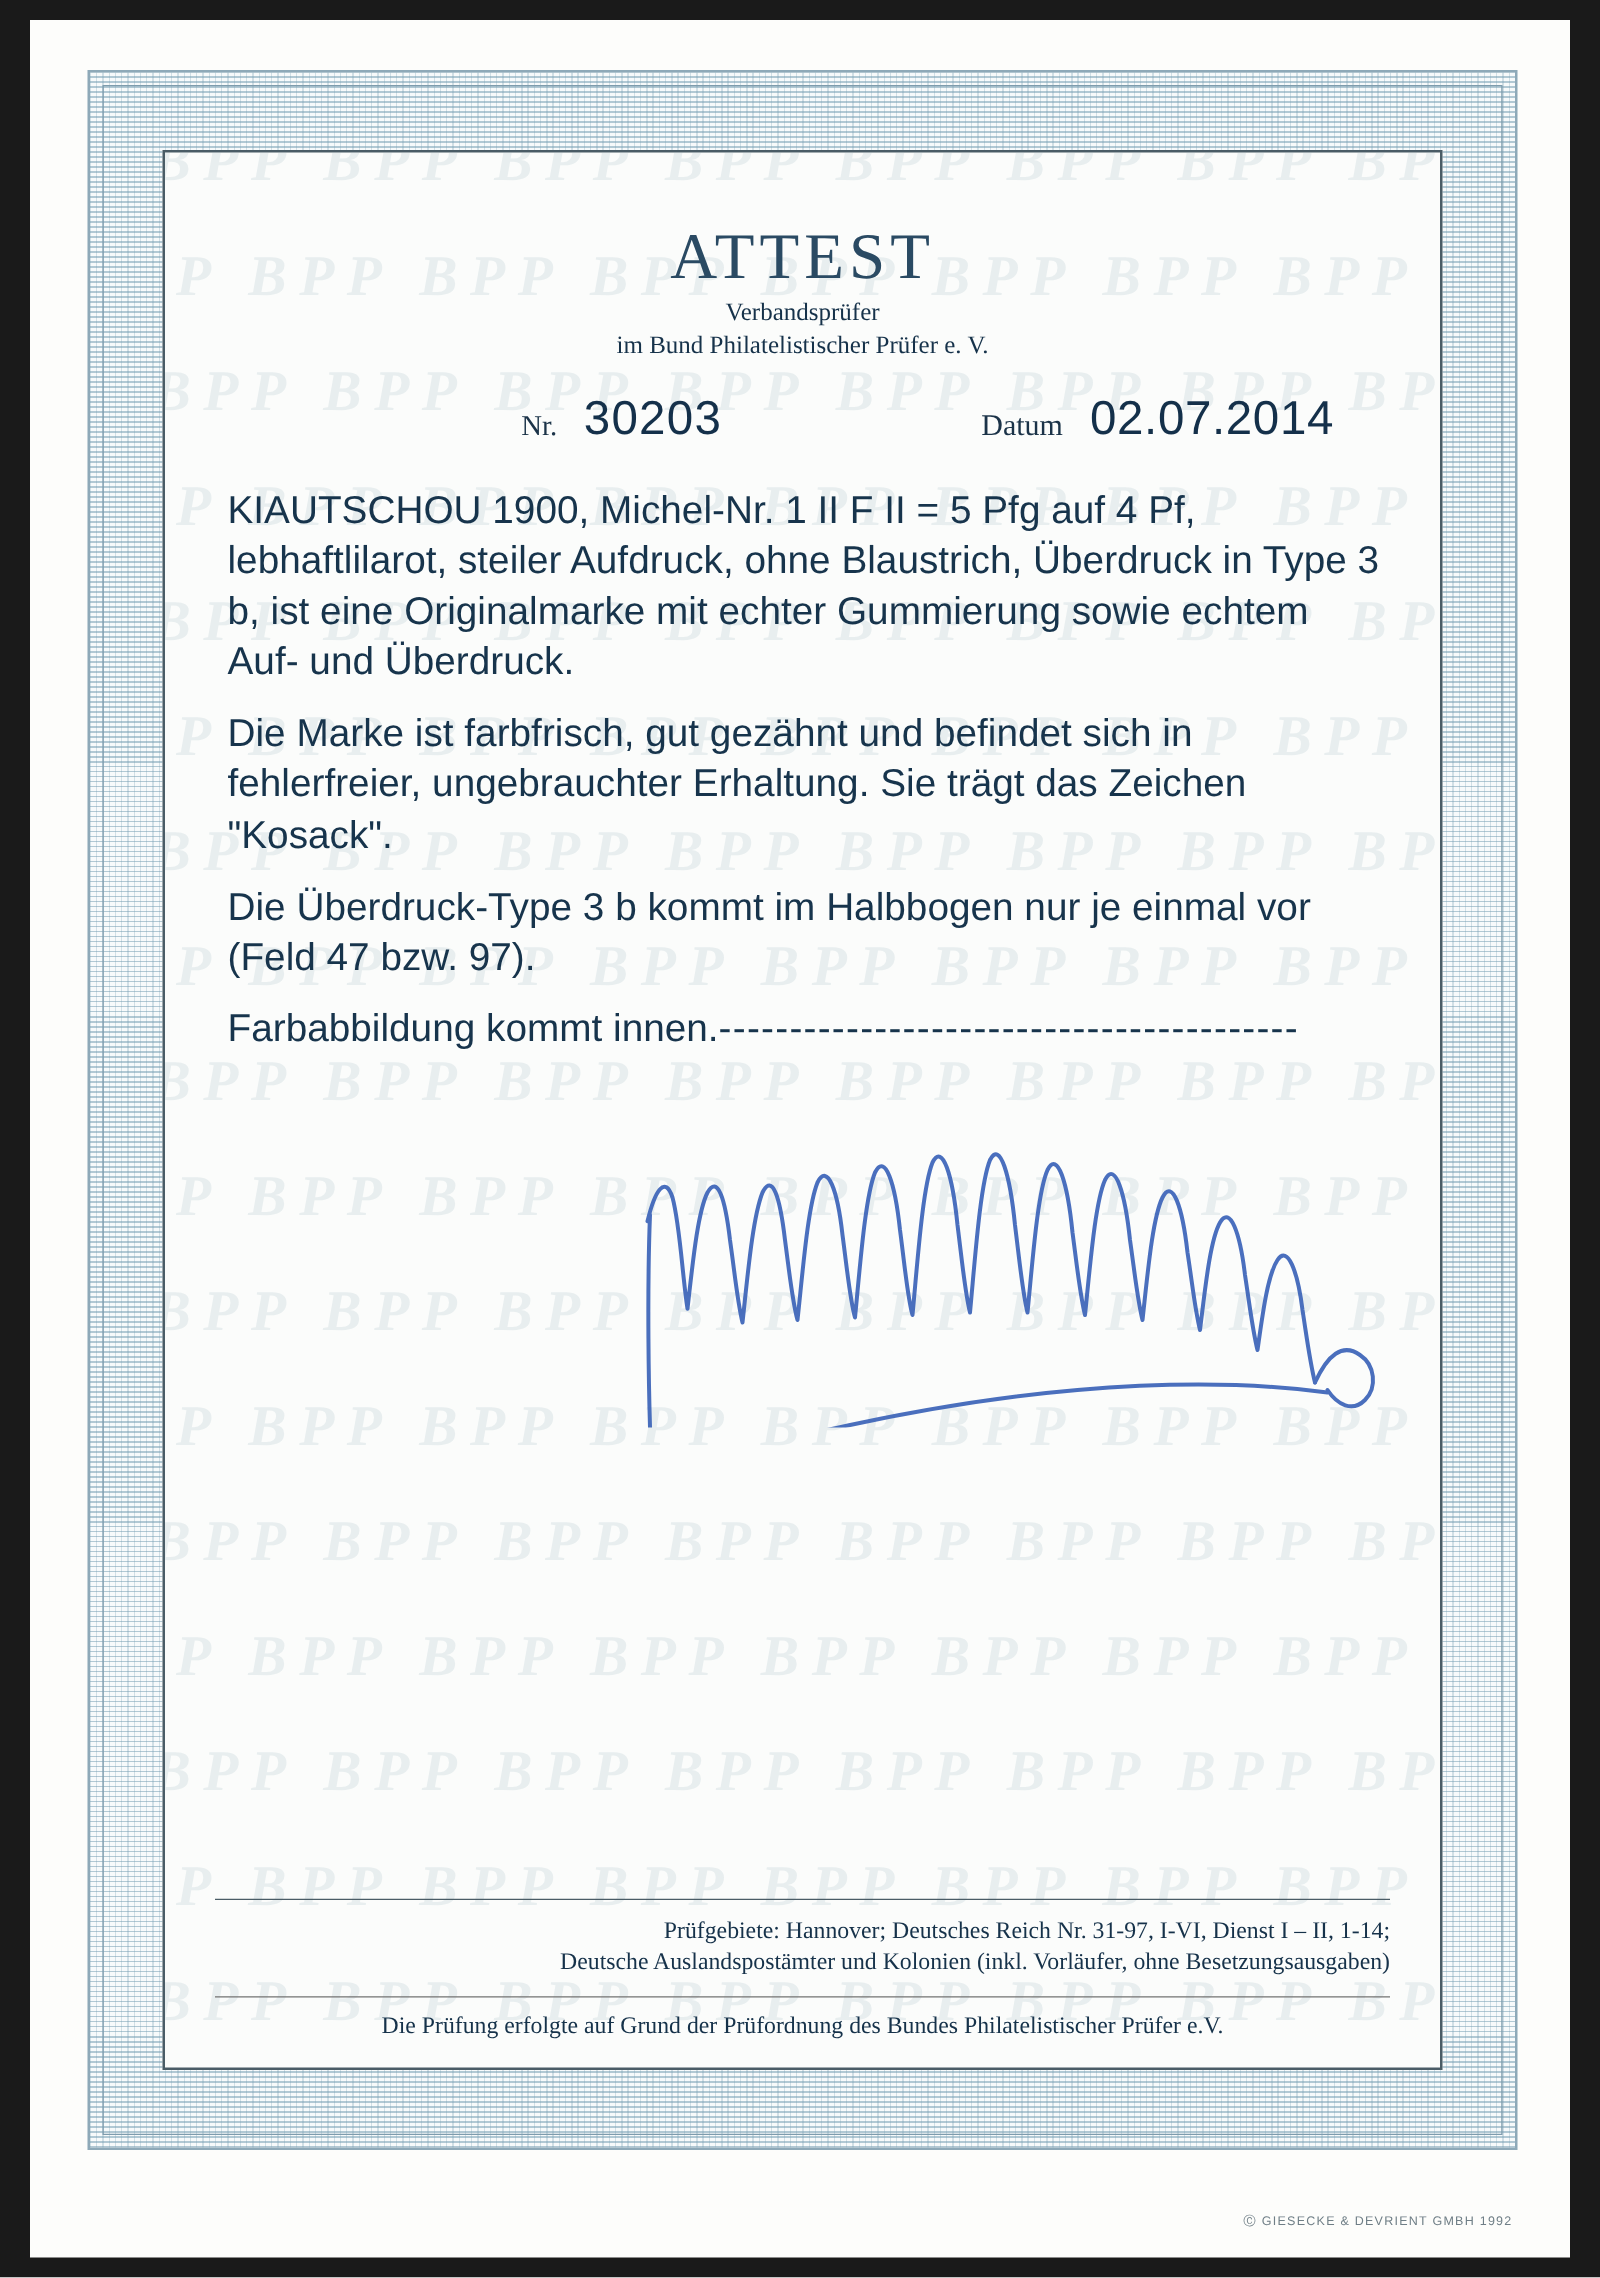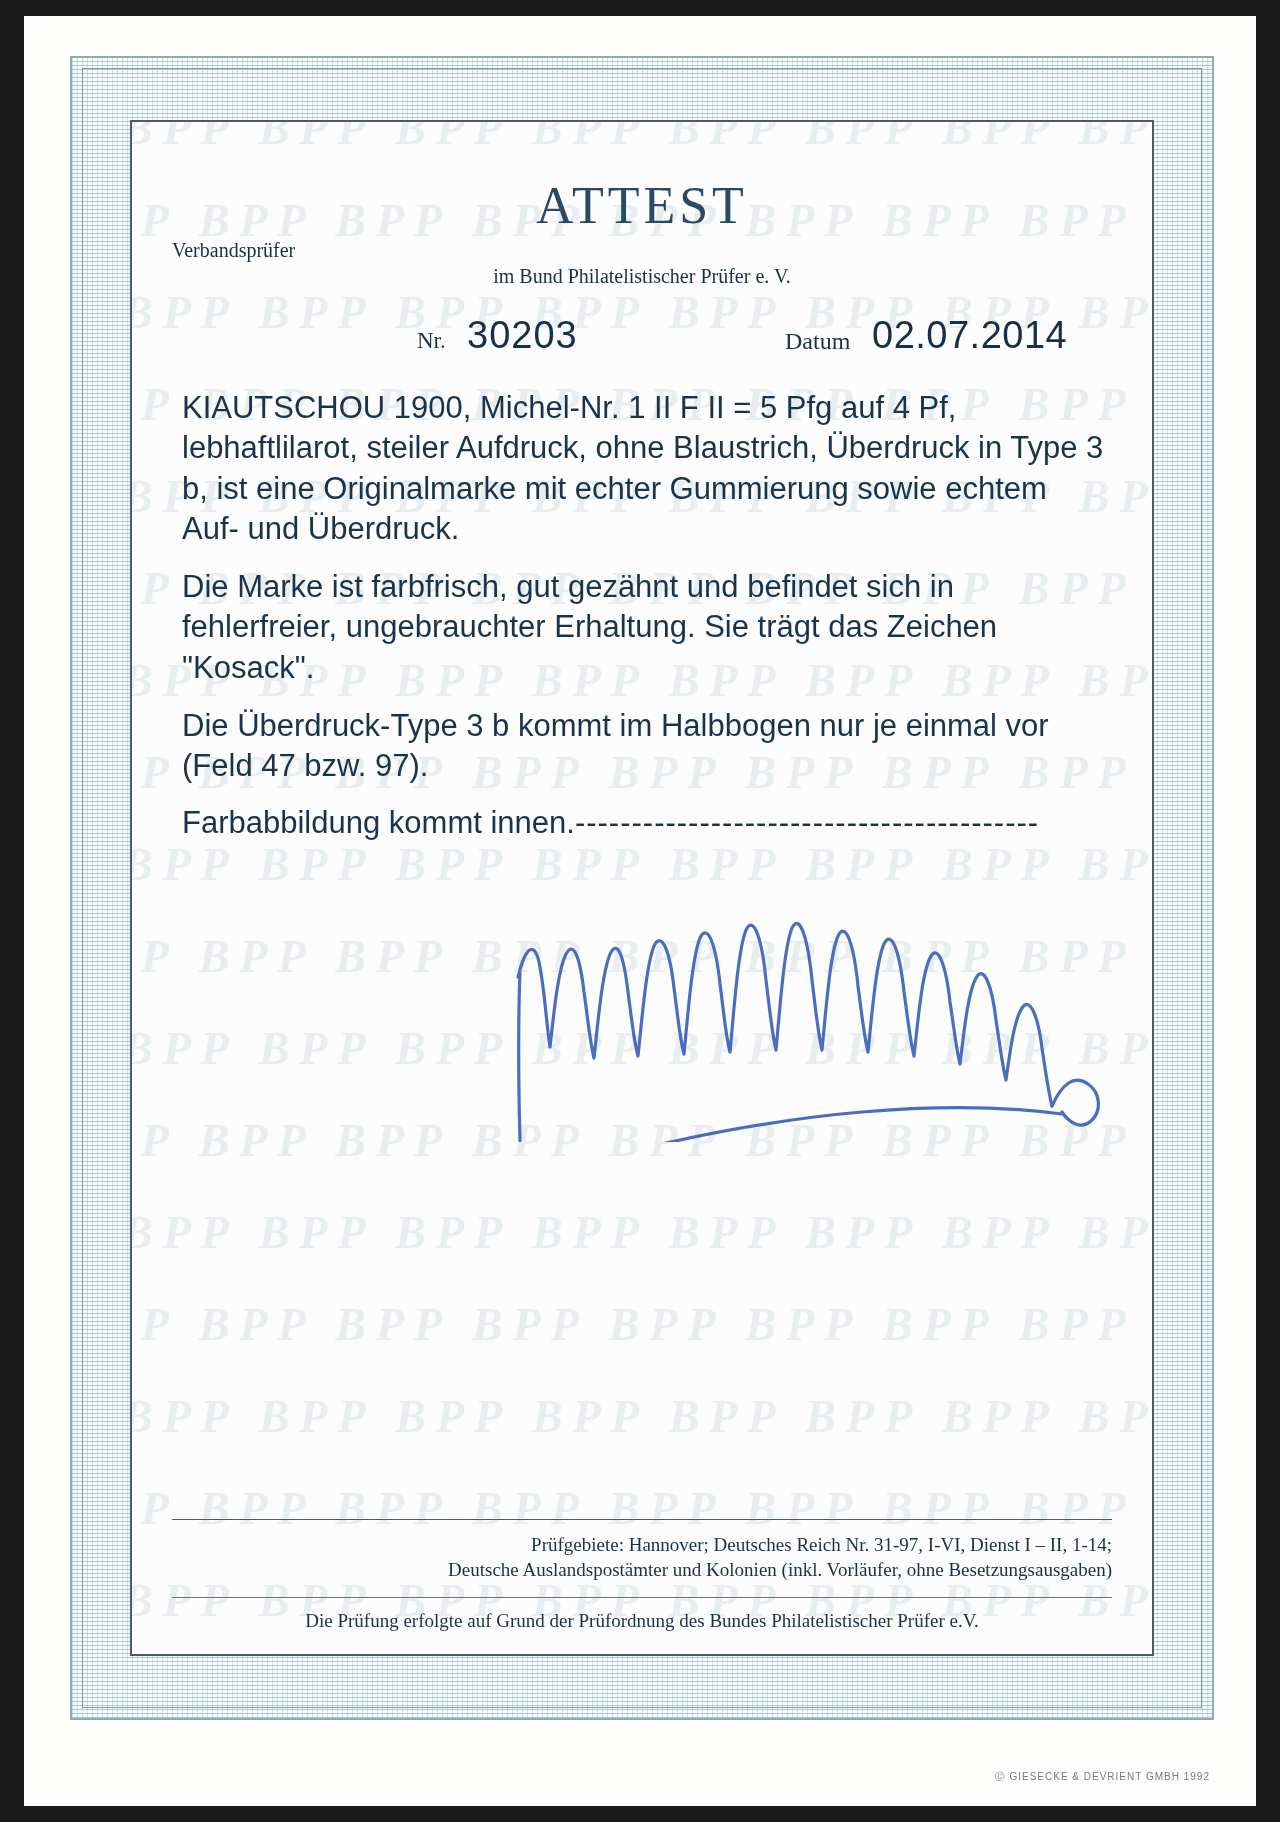--- a/index.html
+++ b/index.html
@@ -95,21 +95,21 @@
   .prufer-name {
     text-align: center;
     font-family: "Liberation Serif", serif;
     font-weight: bold;
     font-size: 34px;
     letter-spacing: 1px;
     color: #132b3d;
     margin-top: 10px;
   }
   .subline {
-    text-align: left;
+    text-align: center;
     font-family: "Liberation Serif", serif;
     font-size: 20px;
     color: #16324a;
     margin-top: 7px;
   }
   .subline2 {
     text-align: center;
     font-family: "Liberation Serif", serif;
     font-size: 20px;
     color: #16324a;

